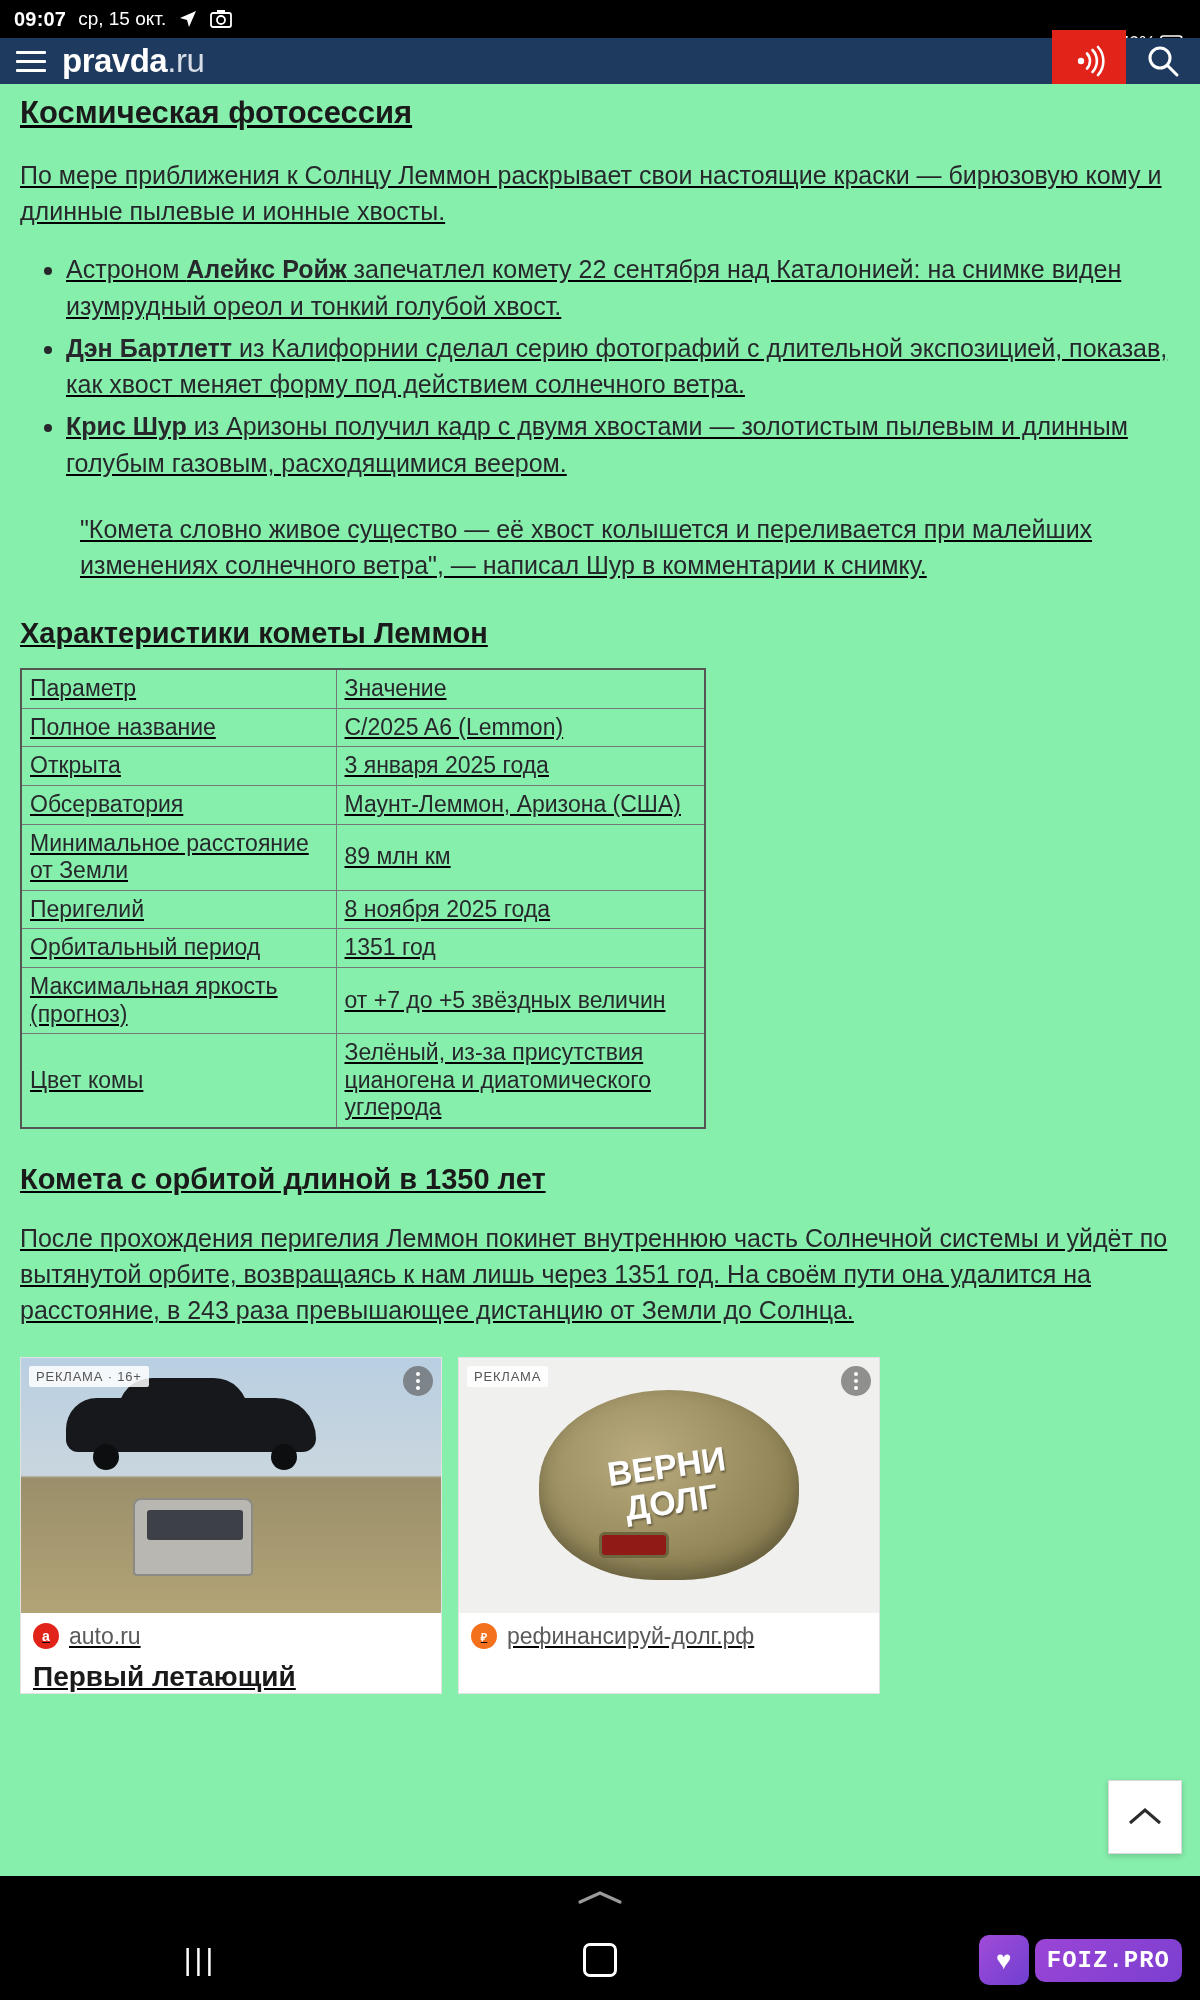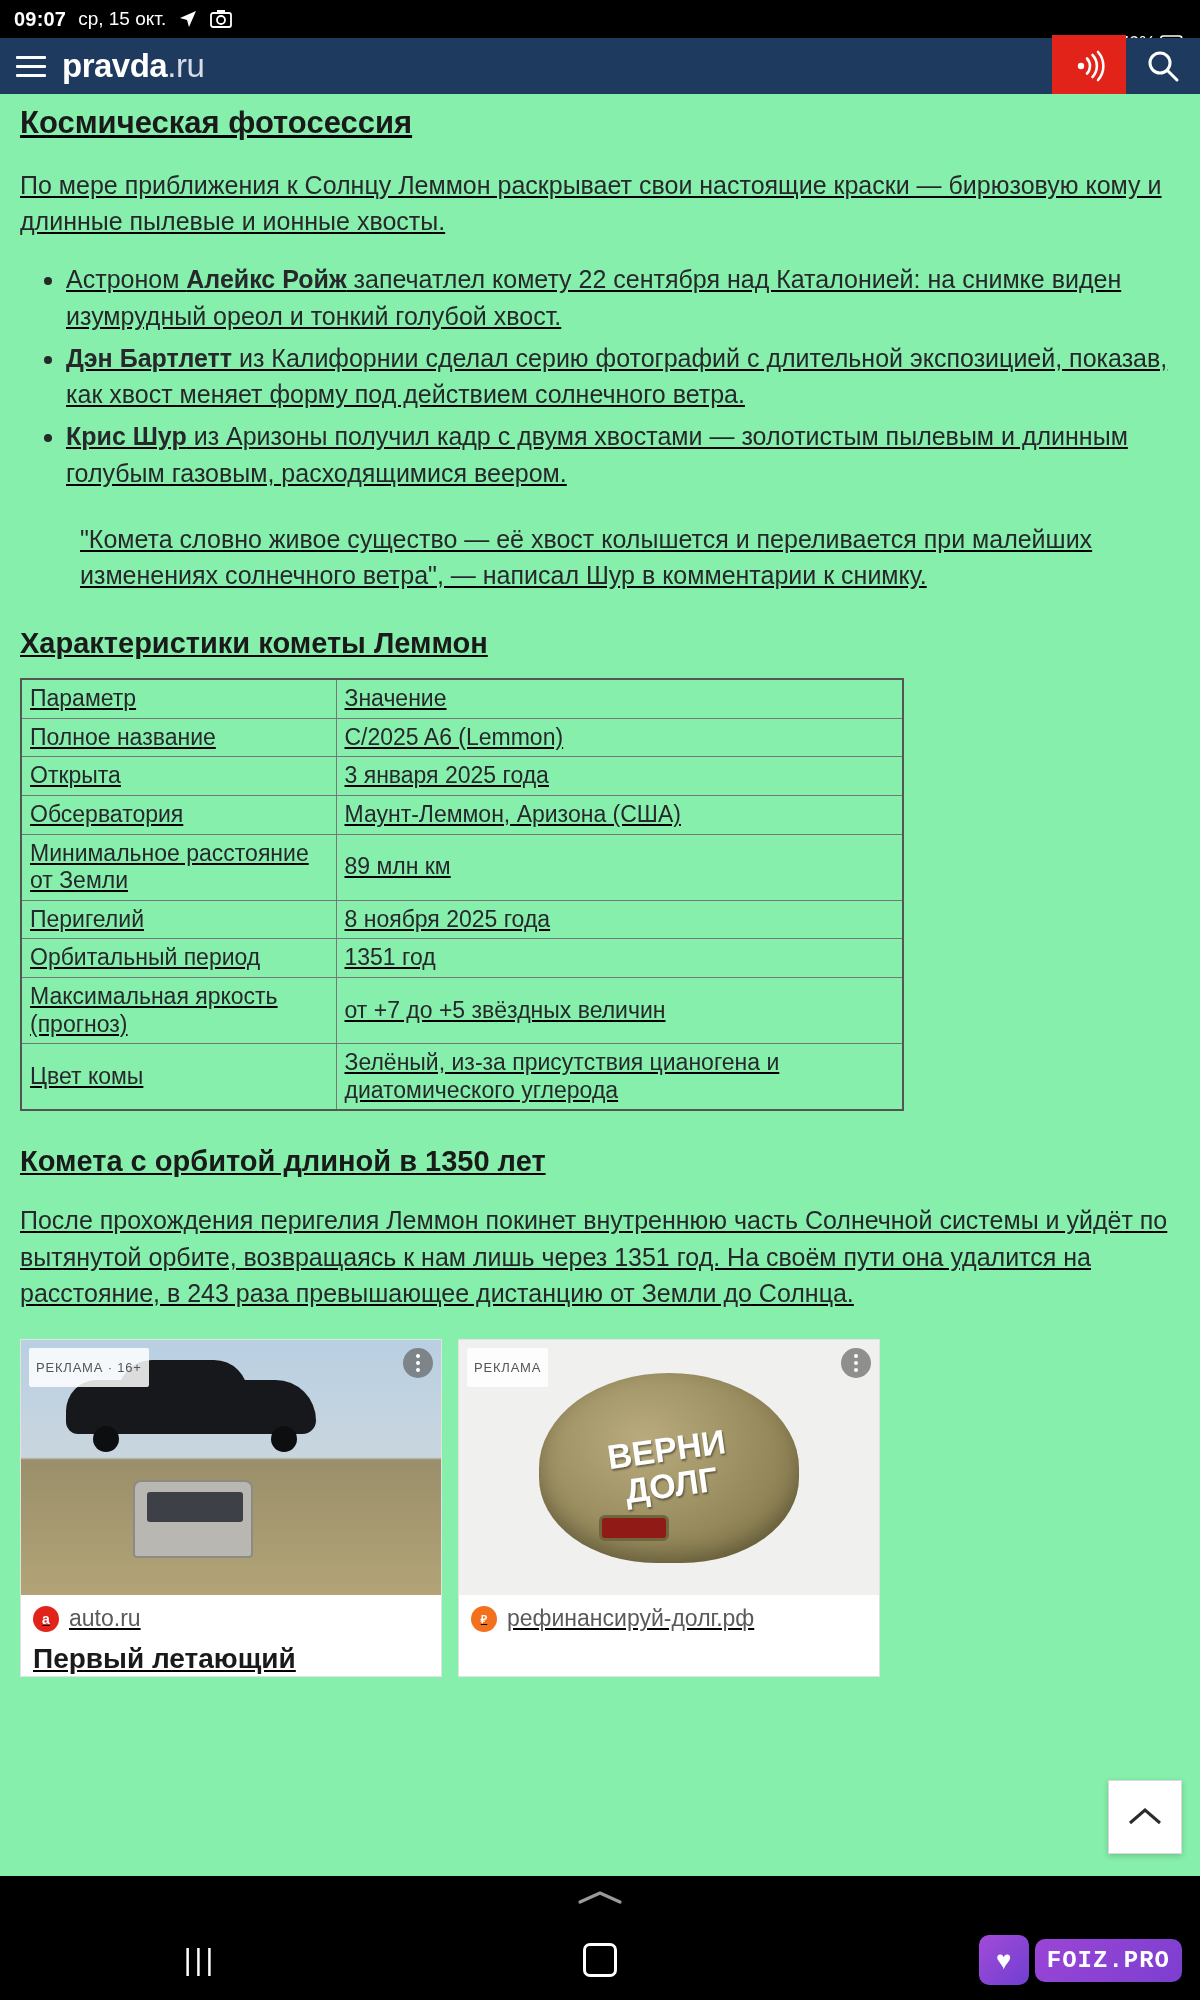--- a/index.html
+++ b/index.html
@@ -50,21 +50,21 @@
   .sb-battery {
     display: flex;
     align-items: center;
     gap: 4px;
     font-size: 19px;
     font-weight: 500;
   }
 
   
   .appbar {
-    height: 56px;
+    height: 46px;
     background: #1e3a5f;
     display: flex;
     align-items: center;
     flex: 0 0 auto;
     position: relative;
   }
   .appbar .burger {
     width: 62px;
     height: 62px;
     display: flex;
@@ -144,21 +144,21 @@
     color: #26282b;
     margin: 30px 0 0 60px;
   }
   h3.tbl-title {
     font-size: 29px;
     font-weight: 700;
     color: #1a1a1a;
     margin: 34px 0 18px 0;
   }
   table.spec {
-    width: 884px;
+    width: 686px;
     border-collapse: collapse;
     border: 2px solid #555;
     table-layout: fixed;
   }
   table.spec td {
     border: 1px solid #777;
     padding: 5px 8px;
     font-size: 23px;
     color: #26282b;
     line-height: 1.2;
@@ -193,21 +193,21 @@
   }
   .ad1-media { background: linear-gradient(#b9cfe2 0%, #c9d6de 46%, #9a8f6a 47%, #b3a477 100%); }
   .ad2-media { background: #f0f0ee; display:flex; align-items:center; justify-content:center;}
   .ad-badge {
     position: absolute;
     top: 8px; left: 8px;
     background: rgba(255,255,255,.85);
     color: #555;
     font-size: 13px;
     letter-spacing: .8px;
-    padding: 12px 7px;
+    padding: 3px 7px;
     border-radius: 2px;
     z-index: 3;
   }
   .ad-dots {
     position: absolute;
     top: 8px; right: 8px;
     width: 30px; height: 30px;
     border-radius: 50%;
     background: rgba(90,90,90,.65);
     display: flex; flex-direction: column;

